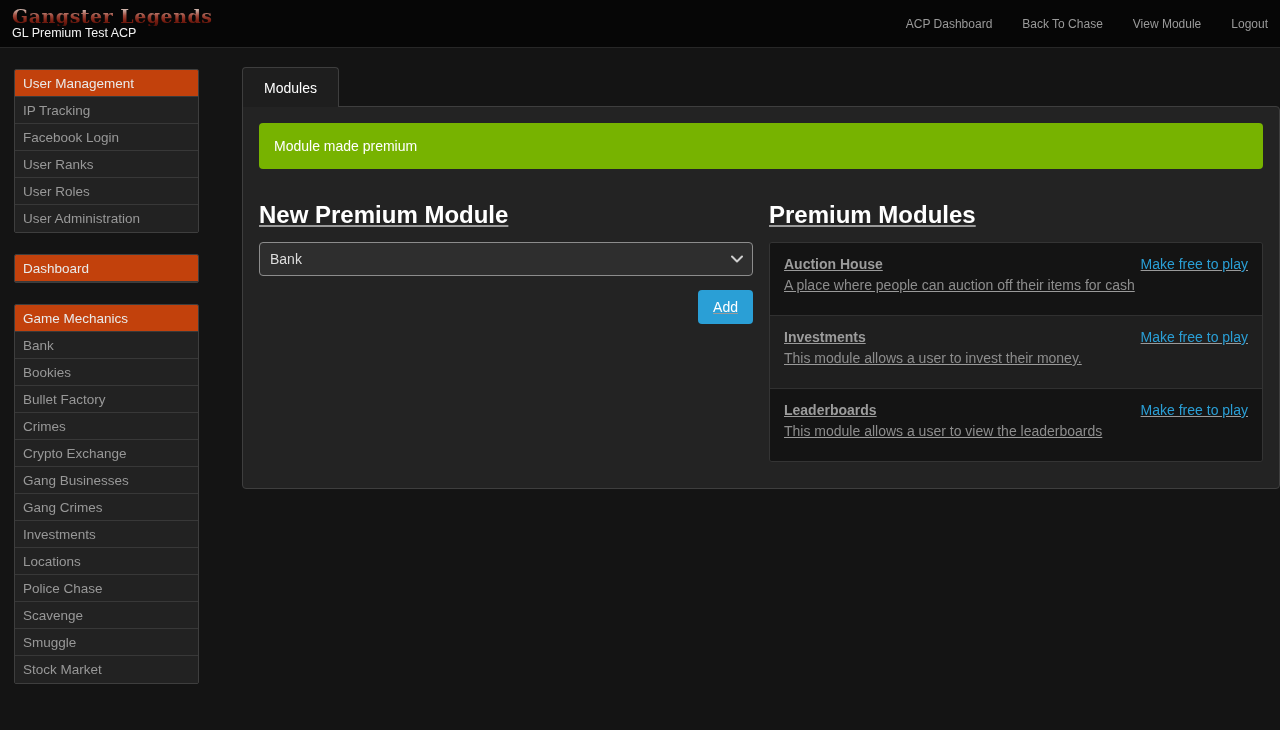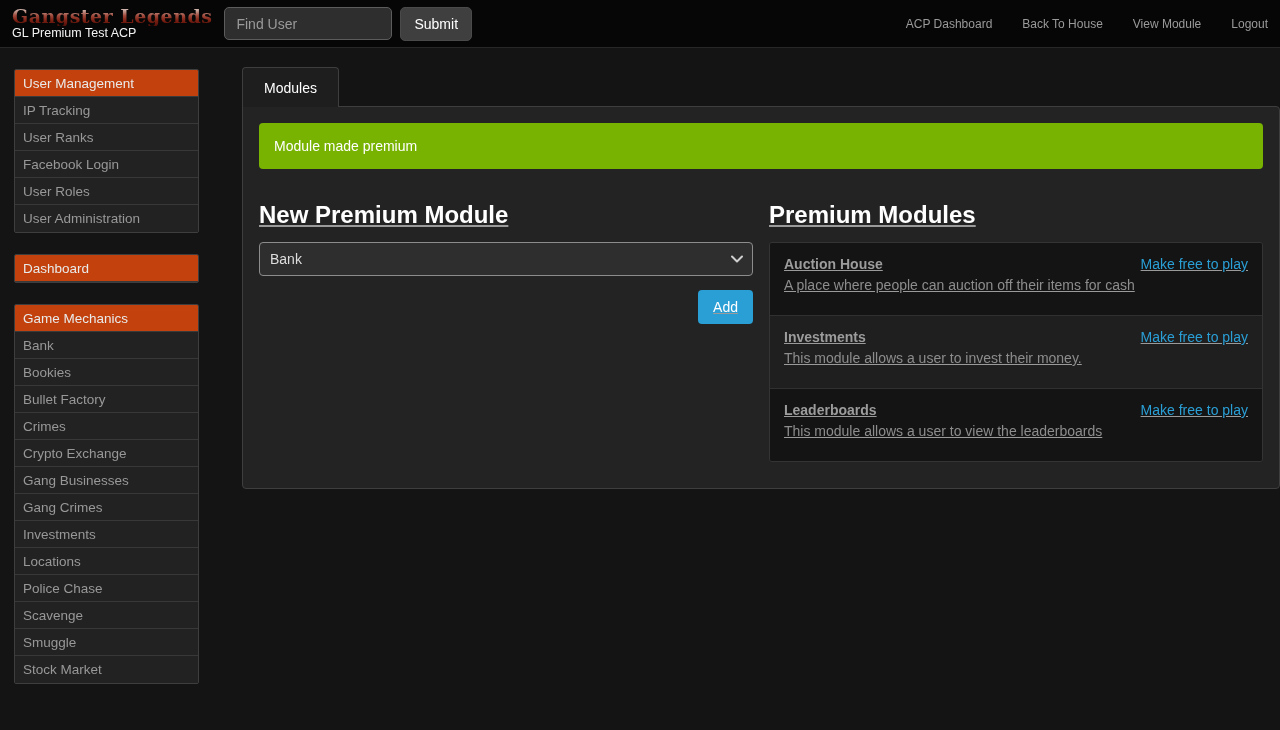--- a/index.html
+++ b/index.html
@@ -117,40 +117,36 @@
   .module-desc { color:#8d8d8d; font-size:14px; margin-top:5px; }
 </style>
 </head>
 <body>
 
 <header class="navbar">
   <div class="brand">
     <div class="brand-logo">Gangster Legends</div>
     <div class="brand-sub">GL Premium Test ACP</div>
   </div>
-  <div class="search-form">
-    <input class="search-input" type="text" placeholder="Find User" style="">
-    <button class="submit-btn">Submit</button>
-  </div>
   <nav class="nav-links">
     <a class="nav-link">ACP Dashboard</a>
-    <a class="nav-link">Back To House</a>
+    <a class="nav-link">Back To Chase</a>
     <a class="nav-link">View Module</a>
     <a class="nav-link">Logout</a>
   </nav>
 </header>
 
 <div class="layout">
 
   <aside class="sidebar">
     <div class="side-group">
       <div class="side-header">User Management</div>
       <div class="side-item">IP Tracking</div>
+      <div class="side-item">Facebook Login</div>
       <div class="side-item">User Ranks</div>
-      <div class="side-item">Facebook Login</div>
       <div class="side-item">User Roles</div>
       <div class="side-item">User Administration</div>
     </div>
 
     <div class="side-group">
       <div class="side-header">Dashboard</div>
     </div>
 
     <div class="side-group">
       <div class="side-header">Game Mechanics</div>

